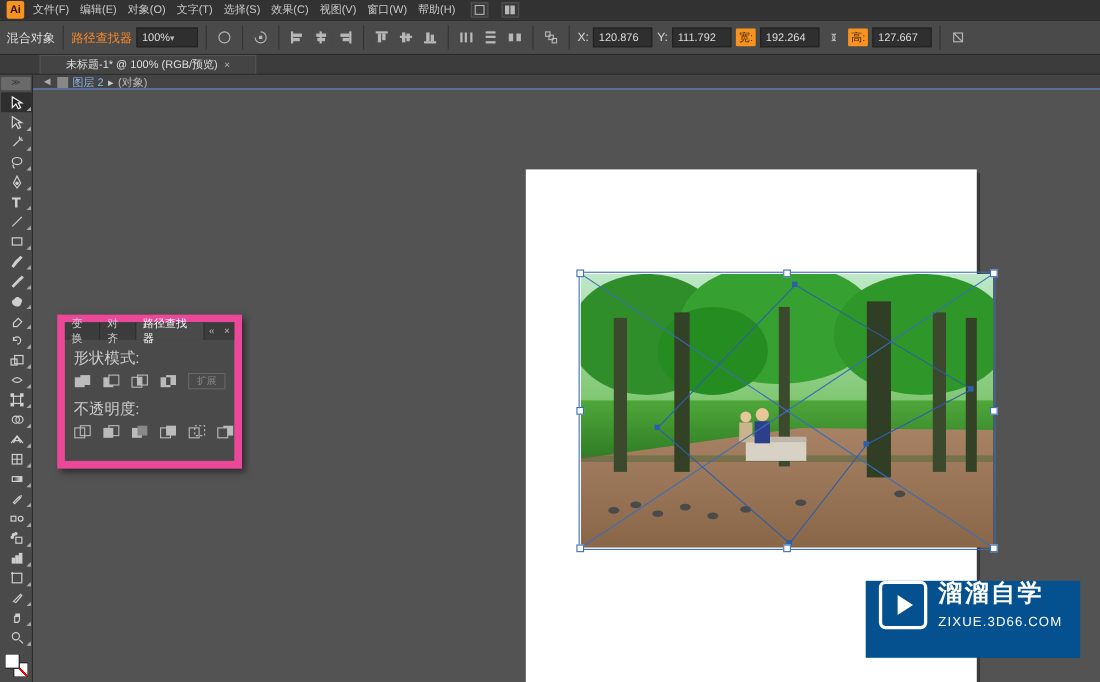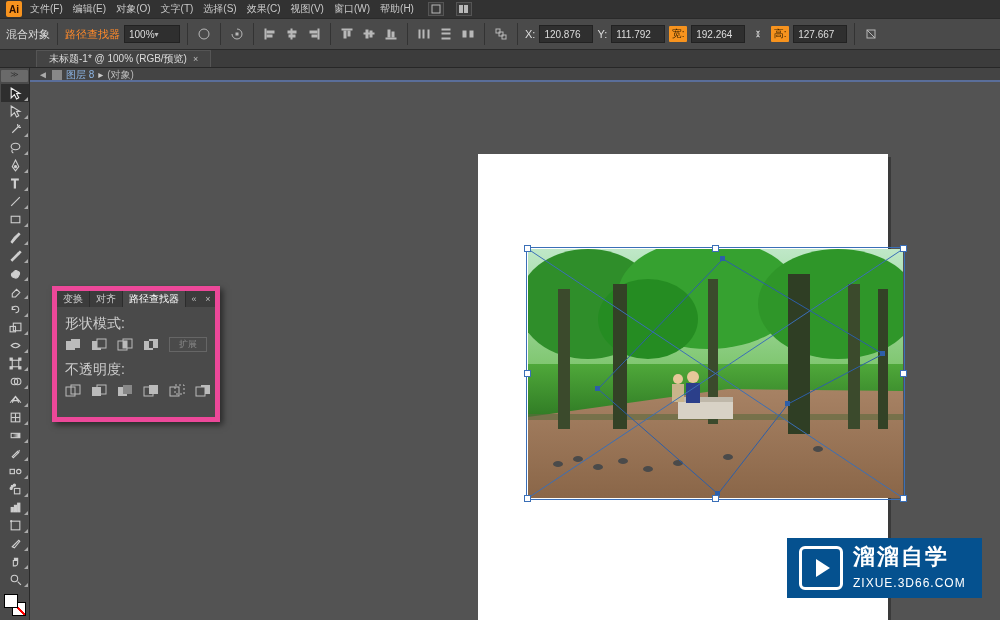--- a/index.html
+++ b/index.html
@@ -20,21 +20,21 @@
   .ctrl-dd { width: 56px; justify-content: flex-start; }
   .ctrl-dd::after { content: "▾"; font-size: 8px; color: #bbb; }
   .ctrl-num { width: 54px; text-align: right; }
   .ctrl-icon { width: 18px; height: 18px; background: #4a4a4a; border: 1px solid #4a4a4a; display:flex; align-items:center; justify-content:center; }
   .ctrl-icon svg { width: 12px; height: 12px; fill: #b8b8b8; stroke: #b8b8b8; }
   .ctrl-sep { width: 1px; height: 22px; background: #333; margin: 0 3px; }
   .dim-label { background: #f7931e; color: #3a2200; min-width: 18px; height: 16px; display:flex; align-items:center; justify-content:center; font-size: 10px; border-radius: 1px; padding: 0 2px; }
 
   
   .tabbar { height: 18px; background: #3c3c3c; display: flex; align-items: center; padding-left: 36px; border-bottom: 1px solid #272727; }
-  .tab { background: #444; color: #ddd; font-size: 10px; padding: 1px 12px; border: 1px solid #555; border-bottom: none; display:flex; align-items:center; gap:6px; }
+  .tab { background: #444; color: #ddd; font-size: 10px; padding: 1px 23px; border: 1px solid #555; border-bottom: none; display:flex; align-items:center; gap:6px; }
   .tab .close { font-size: 9px; color: #bbb; }
 
   .workspace { position: absolute; top: 68px; left: 0; right: 0; bottom: 0; }
 
   
   .toolbox { position: absolute; left: 0; top: 0; bottom: 0; width: 30px; background: #4a4a4a; border-right: 1px solid #2a2a2a; padding-top: 2px; }
   .toolbox .head { height: 12px; background: #6a6a6a; margin: 0 1px 2px 1px; border-radius: 1px; display:flex; justify-content:center; }
   .toolbox .head::before { content:"≫"; font-size: 8px; color:#333; }
   .tool { width: 28px; height: 18px; display:flex; align-items:center; justify-content:center; position: relative; margin-left:1px;}
   .tool.sel { background: #2e2e2e; }
@@ -60,35 +60,35 @@
   .placed-image .sel-rect { position: absolute; inset: -2px; border: 1px solid #3a6fb7; pointer-events: none; }
   .placed-image .handle { position: absolute; width:7px; height:7px; background:#fff; border:1px solid #3a6fb7; margin:-4px; }
   .placed-image .h-tl { left:0; top:0; } .placed-image .h-tr { right:0; top:0; }
   .placed-image .h-bl { left:0; bottom:0; } .placed-image .h-br { right:0; bottom:0; }
   .placed-image .h-tm { left:50%; top:0; } .placed-image .h-bm { left:50%; bottom:0; }
   .placed-image .h-ml { left:0; top:50%; } .placed-image .h-mr { right:0; top:50%; }
   .placed-image .diag { position:absolute; inset:0; }
   .placed-image svg.img { width:100%; height:100%; display:block; }
 
   
-  .panel { position: absolute; left: 52px; top: 218px; width: 168px; background: #4a4a4a; border: 5px solid #ec4899; box-shadow: 3px 3px 6px rgba(0,0,0,.5); }
+  .panel { position: absolute; left: 52px; top: 218px; width: 168px; background: #4a4a4a; border: 7px solid #ec4899; box-shadow: 3px 3px 6px rgba(0,0,0,.5); }
   .panel .titlebar { height: 16px; background: #3c3c3c; display:flex; align-items:center; }
   .panel .tabbtn { font-size: 10px; color:#ccc; padding: 0 6px; height:16px; display:flex; align-items:center; border-right:1px solid #2c2c2c; }
   .panel .tabbtn.active { background: #4a4a4a; color:#fff; }
   .panel .titlebar .grow { flex:1; }
   .panel .titlebar .pclose { width:14px; text-align:center; font-size:9px; color:#bbb; }
   .panel .body { padding: 6px 8px 10px 8px; }
   .panel .sec-label { font-size: 14px; color:#ccc; margin: 2px 0 4px 0; }
   .panel .iconrow { display:flex; gap: 8px; align-items:flex-start; margin-bottom:8px; }
   .pf-icon { width: 18px; height: 16px; display:flex; align-items:center; justify-content:center; }
   .pf-icon svg { width: 18px; height: 14px; }
   .pf-expand { width: 42px; height: 15px; border: 1px solid #666; background:#4a4a4a; color:#888; font-size:9px; display:flex; align-items:center; justify-content:center; }
 
   
-  .watermark { position:absolute; right:18px; bottom:22px; width:195px; height:60px; background:#05518f; display:flex; align-items:center; gap:10px; padding:0 12px; }
+  .watermark { position:absolute; right:18px; bottom:22px; width:195px; height:70px; background:#05518f; display:flex; align-items:flex-start; gap:10px; padding:0 12px; }
   .watermark .play { width:44px; height:44px; border:3px solid #fff; border-radius:6px; display:flex; align-items:center; justify-content:center; }
   .watermark .play::before { content:""; border-left:14px solid #fff; border-top:9px solid transparent; border-bottom:9px solid transparent; margin-left:4px; }
   .watermark .txtcol { display:flex; flex-direction:column; color:#fff; }
   .watermark .big { font-size: 22px; font-weight:bold; letter-spacing:2px; line-height:1; }
   .watermark .small { font-size: 12px; letter-spacing:1px; font-family: Arial; margin-top:8px; }
 </style>
 </head>
 <body>
 
 <div class="menubar">
@@ -420,21 +420,21 @@
     <div class="swatch-block">
         <div class="bg"></div>
         <div class="fg"></div>
       </div>
 
   </div>
 
   <div class="breadcrumb">
     <span class="arrow">◄</span>
     <span class="layer-ic"></span>
-    <span class="layerlink">图层 8</span>
+    <span class="layerlink">图层 2</span>
     <span>▸</span>
     <span class="objlink">(对象)</span>
     <div class="sep-bar"></div>
   </div>
 
   <div class="canvas-wrap">
     <div class="artboard">
       <div class="placed-image">
         <svg class="img" viewBox="0 0 375 249" preserveAspectRatio="none">
           <defs>

